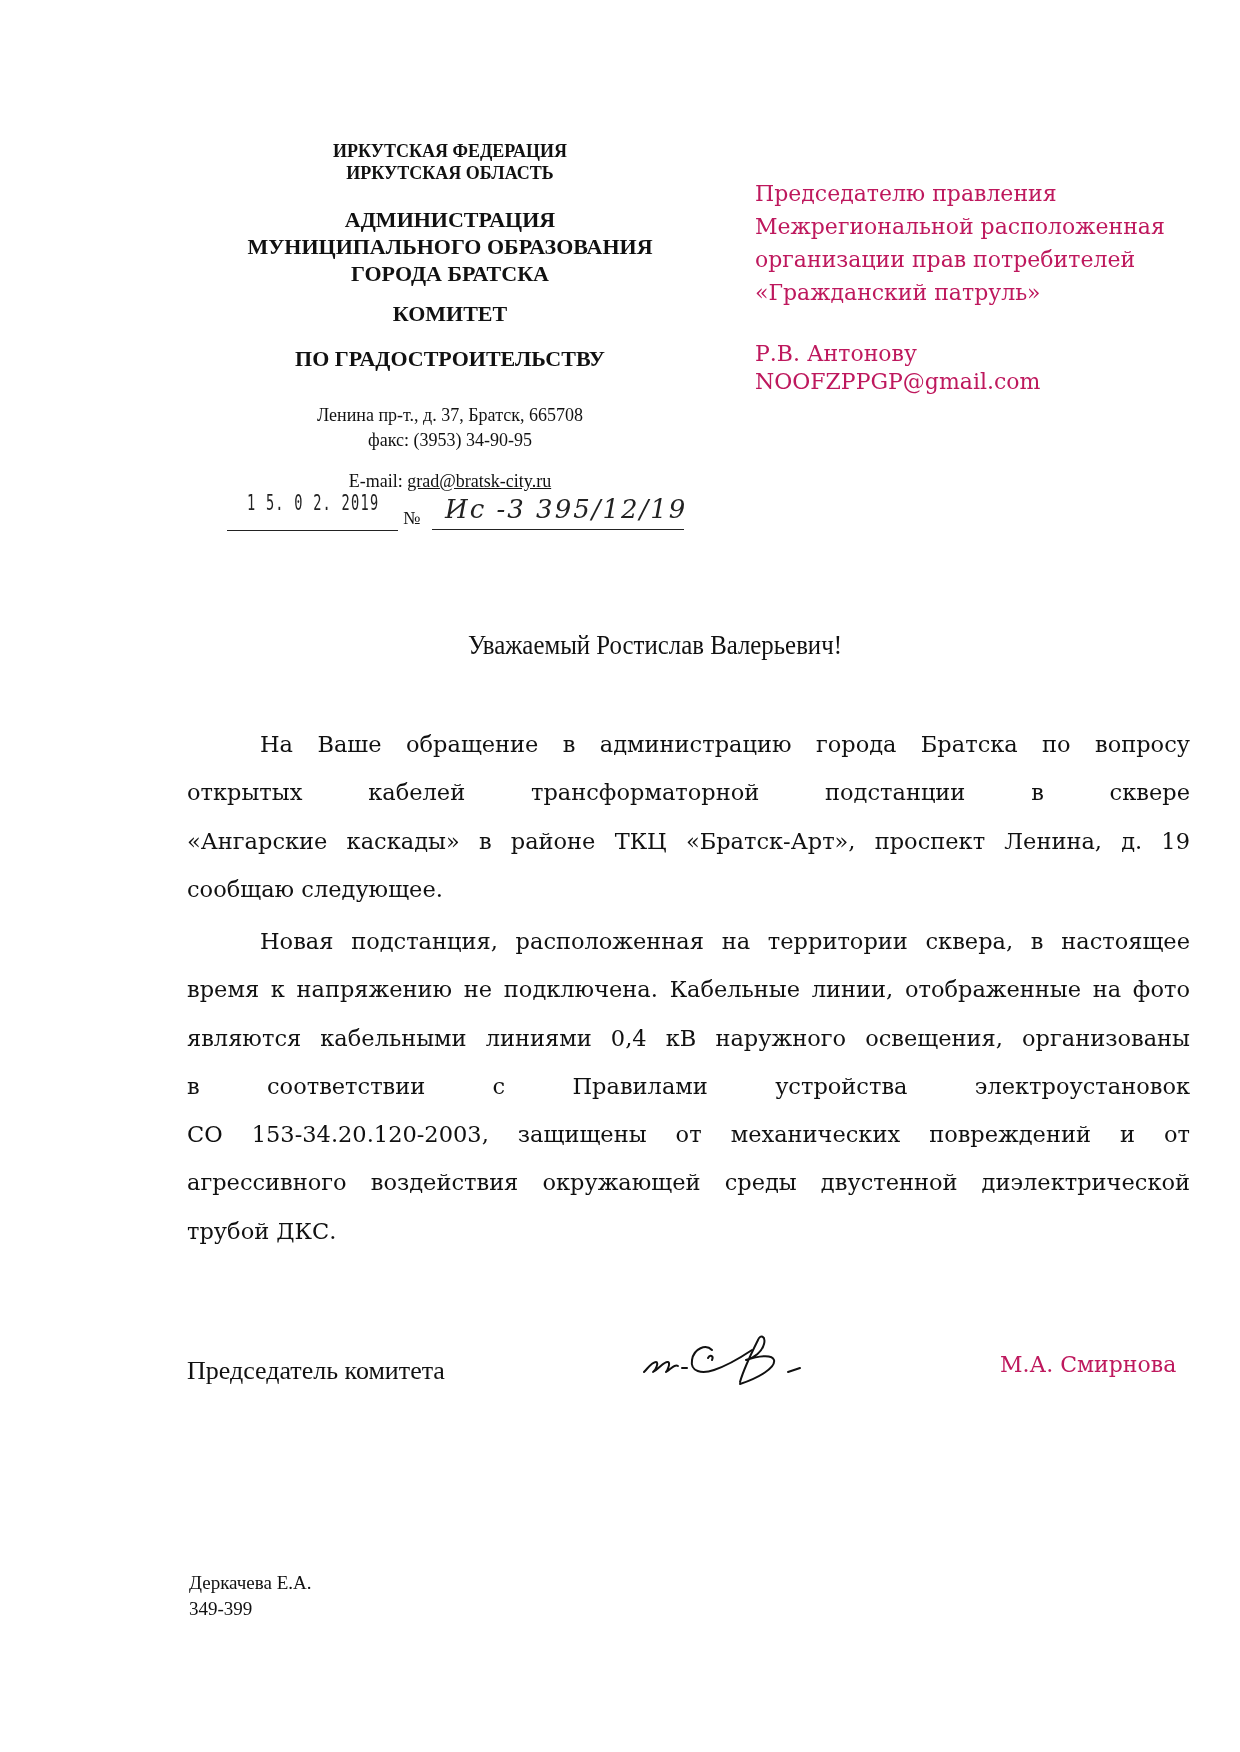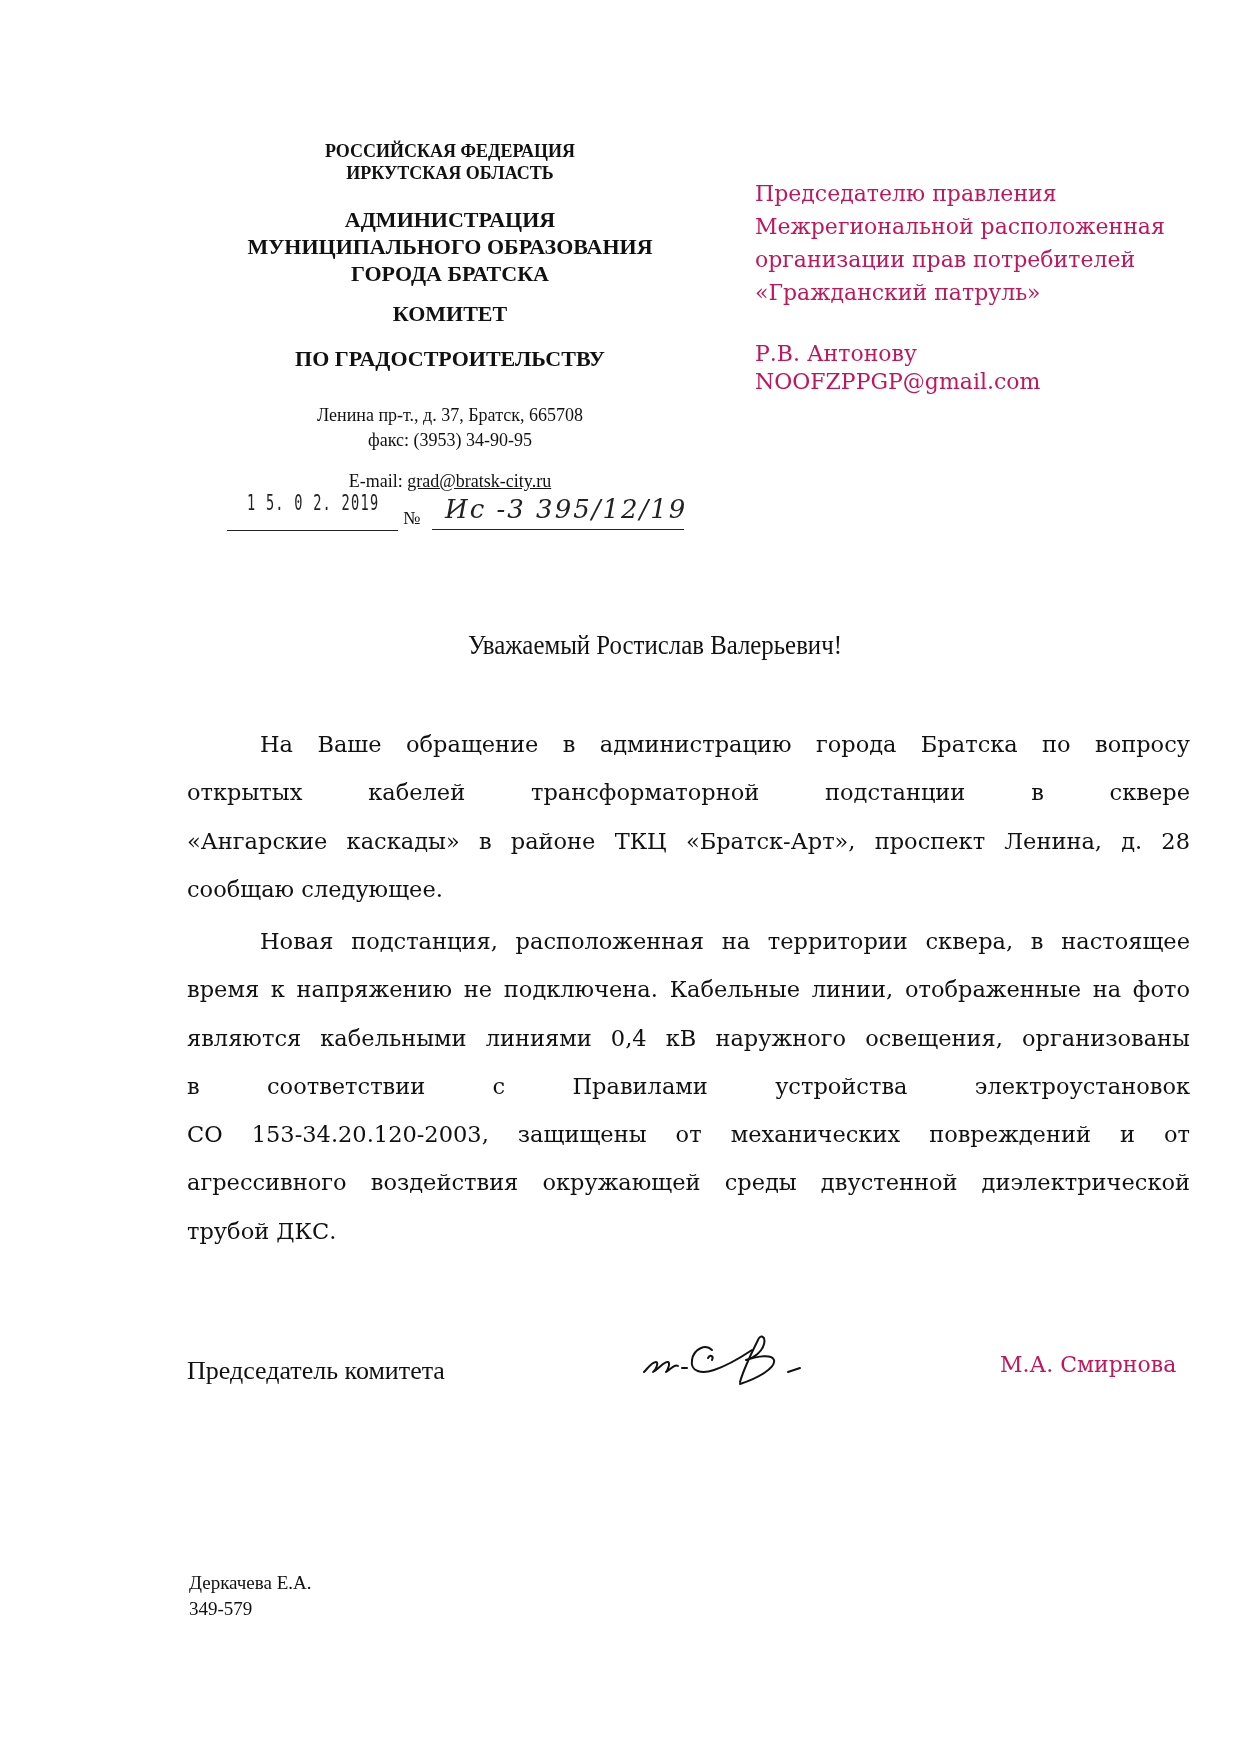--- a/index.html
+++ b/index.html
@@ -31,21 +31,21 @@
   .sig-left { position:absolute; left:187px; top:1356px; font-family:"Liberation Serif", serif;
               font-size:26px; color:#111; }
   .sig-right { position:absolute; left:1000px; top:1352px; font-family:"DejaVu Serif", serif;
                font-size:22px; color:#be185d; }
   .executor { position:absolute; left:189px; top:1570px; font-family:"Liberation Serif", serif;
               font-size:19px; line-height:26px; color:#111; }
 </style>
 </head>
 <body>
 
-<div class="hdr hdr-small" style="top:140px;">РОССИЙСКАЯ ФЕДЕРАЦИЯ</div>
+<div class="hdr hdr-small" style="top:140px;">ИРКУТСКАЯ ФЕДЕРАЦИЯ</div>
 <div class="hdr hdr-small" style="top:162px;">ИРКУТСКАЯ ОБЛАСТЬ</div>
 
 <div class="hdr hdr-big" style="top:206px;">АДМИНИСТРАЦИЯ</div>
 <div class="hdr hdr-big" style="top:233px;">МУНИЦИПАЛЬНОГО ОБРАЗОВАНИЯ</div>
 <div class="hdr hdr-big" style="top:260px;">ГОРОДА БРАТСКА</div>
 
 <div class="hdr hdr-big" style="top:300px;font-family:Liberation Serif, serif;">КОМИТЕТ</div>
 <div class="hdr hdr-big" style="top:345px;">ПО ГРАДОСТРОИТЕЛЬСТВУ</div>
 
 <div class="addr" style="top:403px;">Ленина пр-т., д. 37, Братск, 665708</div>
@@ -68,21 +68,21 @@
   <div style="height:33px;"></div>
   <div style="margin-top:-5px;">Р.В. Антонову</div>
   <div style="margin-top:-5px;">NOOFZPPGP@gmail.com</div>
 </div>
 
 <div class="salutation">Уважаемый Ростислав Валерьевич!</div>
 
 <div class="body-text" style="top:720px;">
   <span class="line first">На Ваше обращение в администрацию города Братска по вопросу</span>
   <span class="line">открытых кабелей трансформаторной подстанции в сквере</span>
-  <span class="line">«Ангарские каскады» в районе ТКЦ «Братск-Арт», проспект Ленина, д. 28</span>
+  <span class="line">«Ангарские каскады» в районе ТКЦ «Братск-Арт», проспект Ленина, д. 19</span>
   <span class="line last">сообщаю следующее.</span>
 </div>
 
 <div class="body-text" style="top:917px;">
   <span class="line first">Новая подстанция, расположенная на территории сквера, в настоящее</span>
   <span class="line">время к напряжению не подключена. Кабельные линии, отображенные на фото</span>
   <span class="line">являются кабельными линиями 0,4 кВ наружного освещения, организованы</span>
   <span class="line">в соответствии с Правилами устройства электроустановок</span>
   <span class="line">СО 153-34.20.120-2003, защищены от механических повреждений и от</span>
   <span class="line">агрессивного воздействия окружающей среды двустенной диэлектрической</span>
@@ -99,14 +99,14 @@
     <path d="M68 30 C70 26 74 28 72 32"></path>
     <path d="M100 54 C104 40 112 24 118 12 C120 6 126 8 124 16 C122 24 114 30 106 32 C118 28 132 26 134 32 C136 40 118 50 100 56"></path>
     <path d="M148 44 L160 40"></path>
   </g>
 </svg>
 
 <div class="sig-right">М.А. Смирнова</div>
 
 <div class="executor">
   <div>Деркачева Е.А.</div>
-  <div>349-579</div>
+  <div>349-399</div>
 </div>
 
 </body></html>

